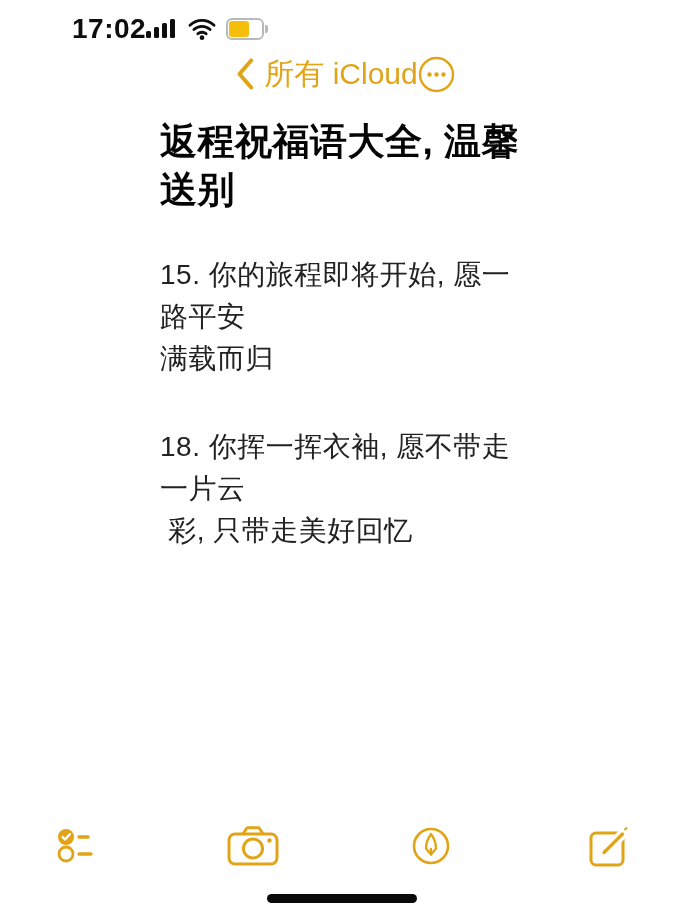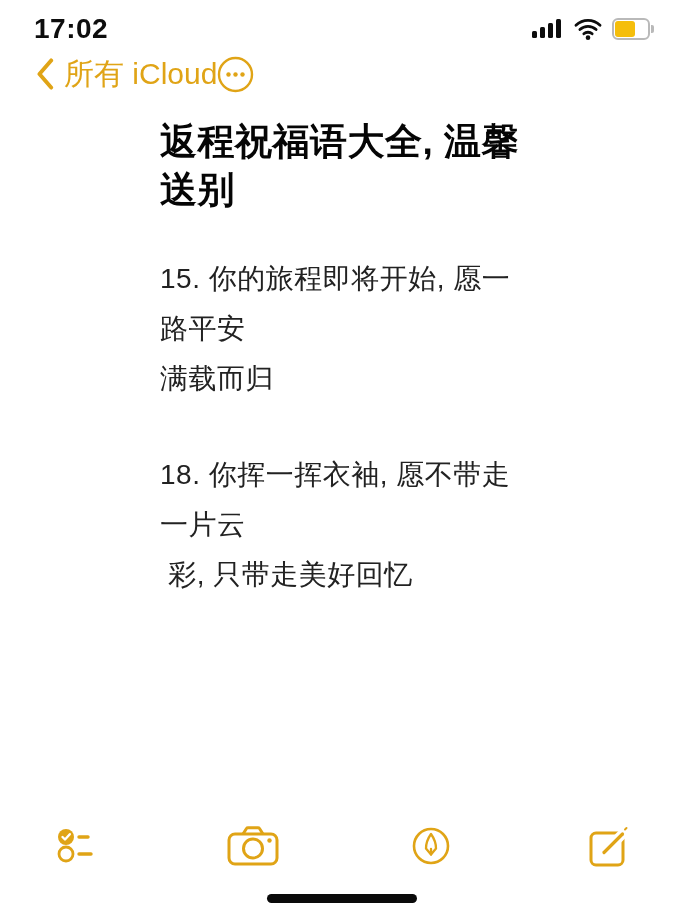--- a/index.html
+++ b/index.html
@@ -10,22 +10,21 @@
     color: #1a1a1a;
     position: relative;
     overflow: hidden;
   }
 
   
   .status-bar {
     height: 48px;
     display: flex;
     align-items: center;
-    justify-content: space-between;
-    padding: 10px 28px 0 34px;
+    padding: 10px 28px 0 72px;
   }
   .status-time {
     font-size: 28px;
     font-weight: 700;
     letter-spacing: 0.5px;
     color: #0d0d0d;
   }
   .status-right { display: flex; align-items: center; gap: 9px; }
   .battery { position: relative; width: 44px; height: 22px; }
   .battery .shell {
@@ -45,21 +44,21 @@
     width: 3px; height: 8px;
     background: #b9b9b9;
     border-radius: 0 2px 2px 0;
   }
 
   
   .nav-bar {
     height: 52px;
     display: flex;
     align-items: center;
-    justify-content: flex-start;
+    justify-content: center;
     padding: 0 29px 0 34px;
   }
   .back-button {
     display: flex; align-items: center; gap: 8px;
     color: var(--accent);
     font-size: 30px;
     cursor: pointer;
     background: none; border: none;
     font-family: inherit;
   }
@@ -73,21 +72,21 @@
     font-size: 37px;
     font-weight: 700;
     line-height: 48px;
     color: #050505;
     margin-bottom: 40px;
     letter-spacing: 0.5px;
   }
   .note-para {
     font-size: 28px;
     font-weight: 400;
-    line-height: 50px;
+    line-height: 42px;
     color: #222222;
     margin-bottom: 46px;
     letter-spacing: 0.5px;
     white-space: pre-wrap;
   }
 
   
   .toolbar {
     position: absolute;
     left: 0; right: 0; bottom: 28px;

